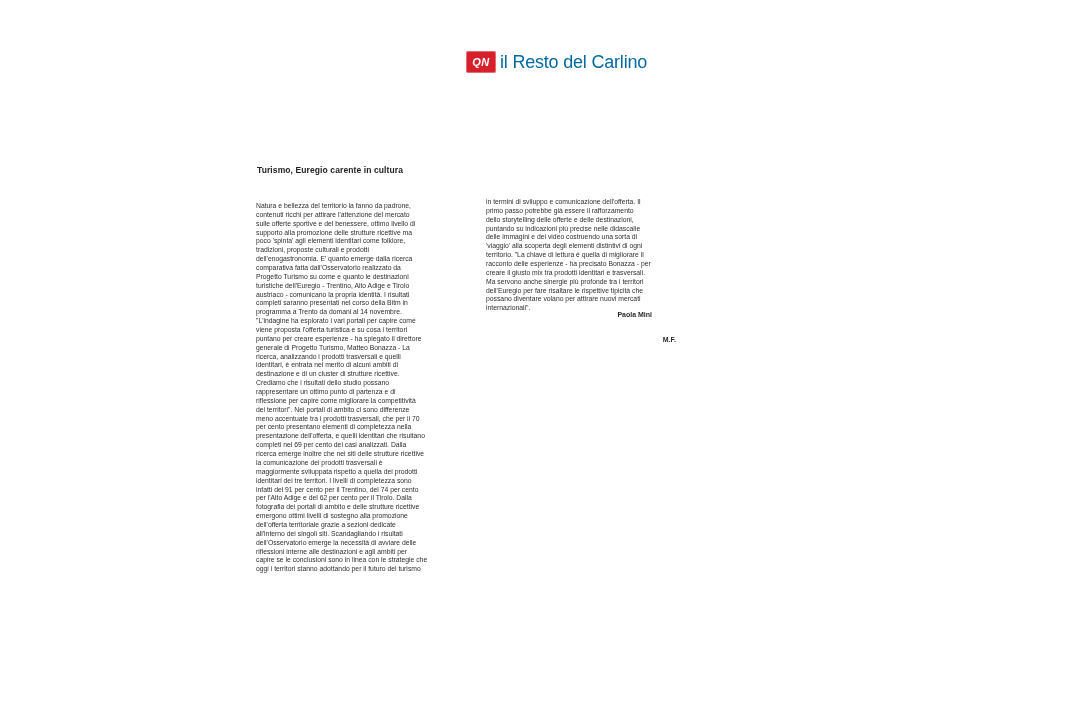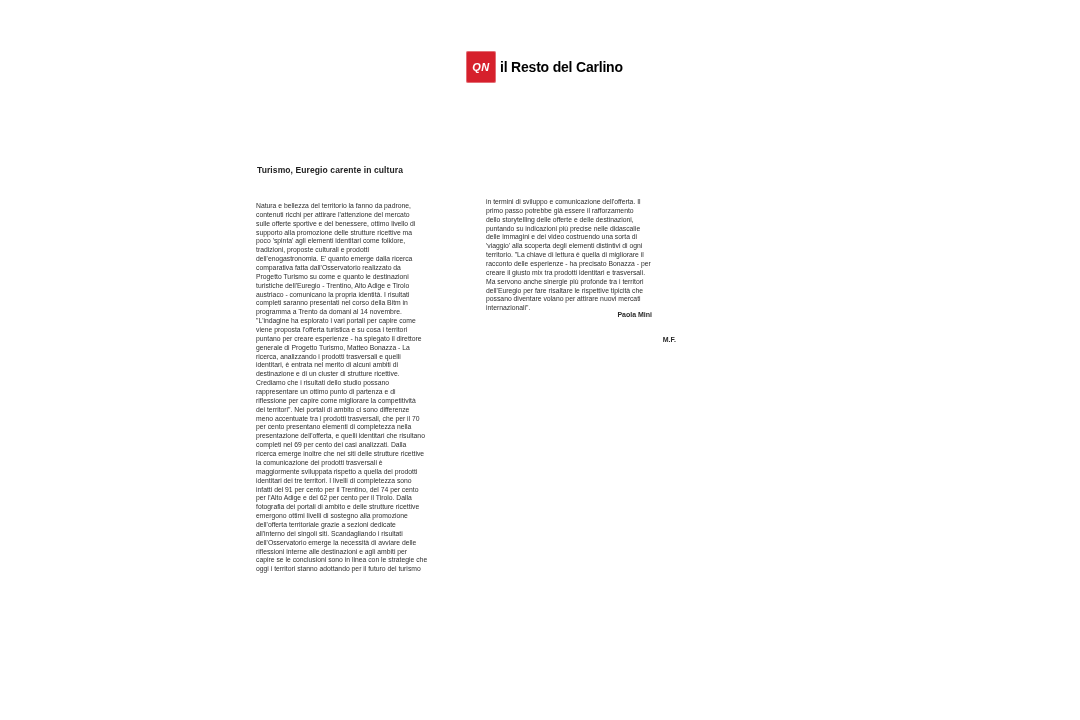--- a/index.html
+++ b/index.html
@@ -11,32 +11,32 @@
     font-family: "Liberation Sans", sans-serif;
   }
   .masthead {
     position: absolute;
     left: 466px; top: 51px;
     display: flex; align-items: center; gap: 4px;
   }
   .qn-badge {
     background: #d6202c;
     color: #ffffff;
-    width: 30px; height: 32px;
+    width: 30px; height: 22px;
     border-radius: 2px;
     display: flex; align-items: center; justify-content: center;
     font-weight: bold; font-style: italic;
     font-size: 11px;
     letter-spacing: 0.5px;
     box-shadow: inset 0 0 0 1px rgba(255,255,255,0.35);
   }
   .paper-name {
-    color: #000000;
-    font-weight: bold;
-    font-size: 14px;
+    color: #0369a1;
+    font-weight: normal;
+    font-size: 18px;
     letter-spacing: -0.2px;
     white-space: nowrap;
   }
   .article-title {
     position: absolute;
     left: 257px; top: 165px;
     font-size: 8.5px;
     font-weight: bold;
     color: #222222;
     letter-spacing: 0.1px;

